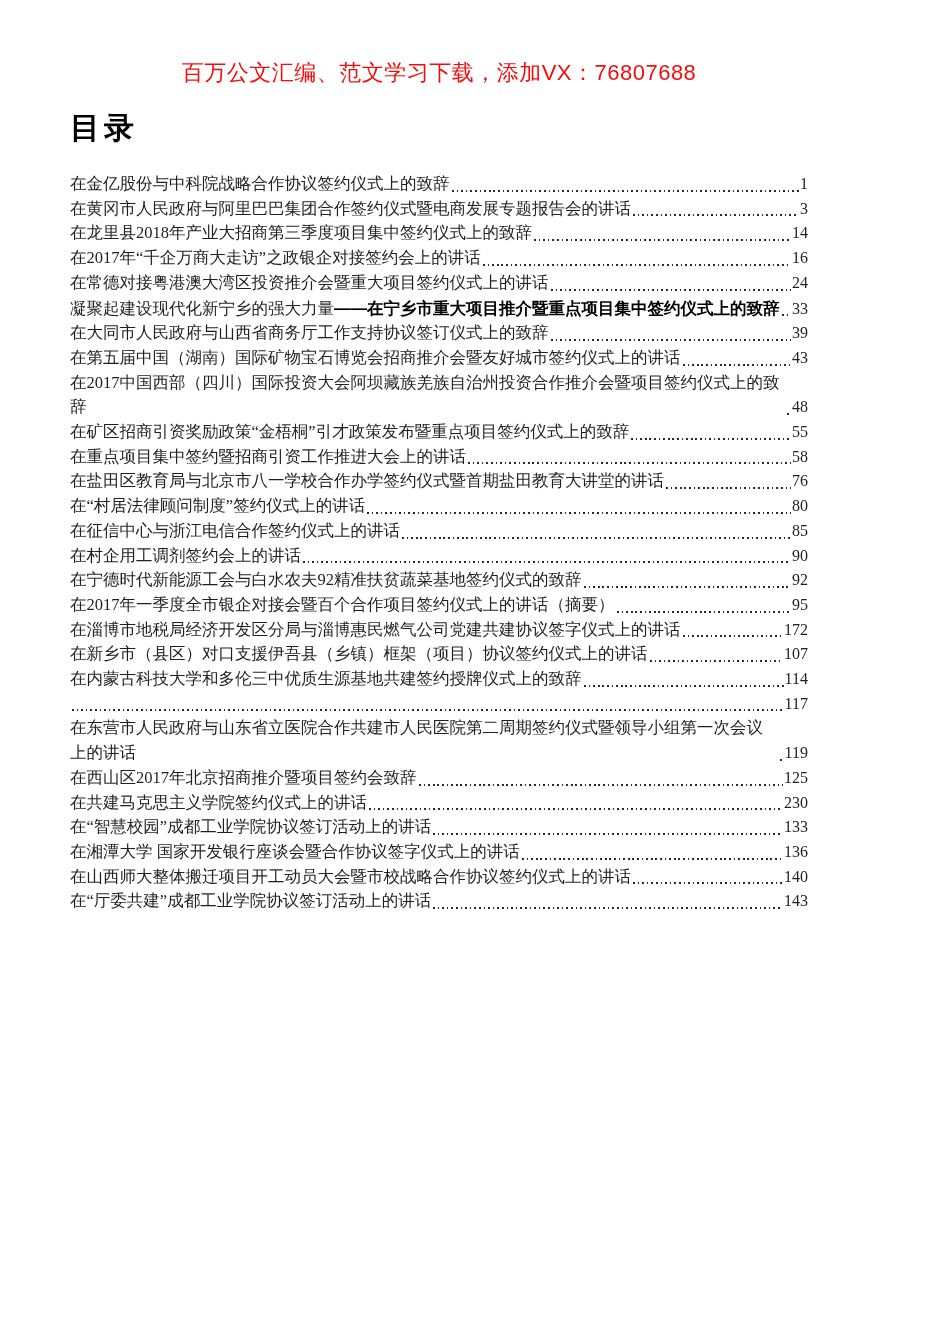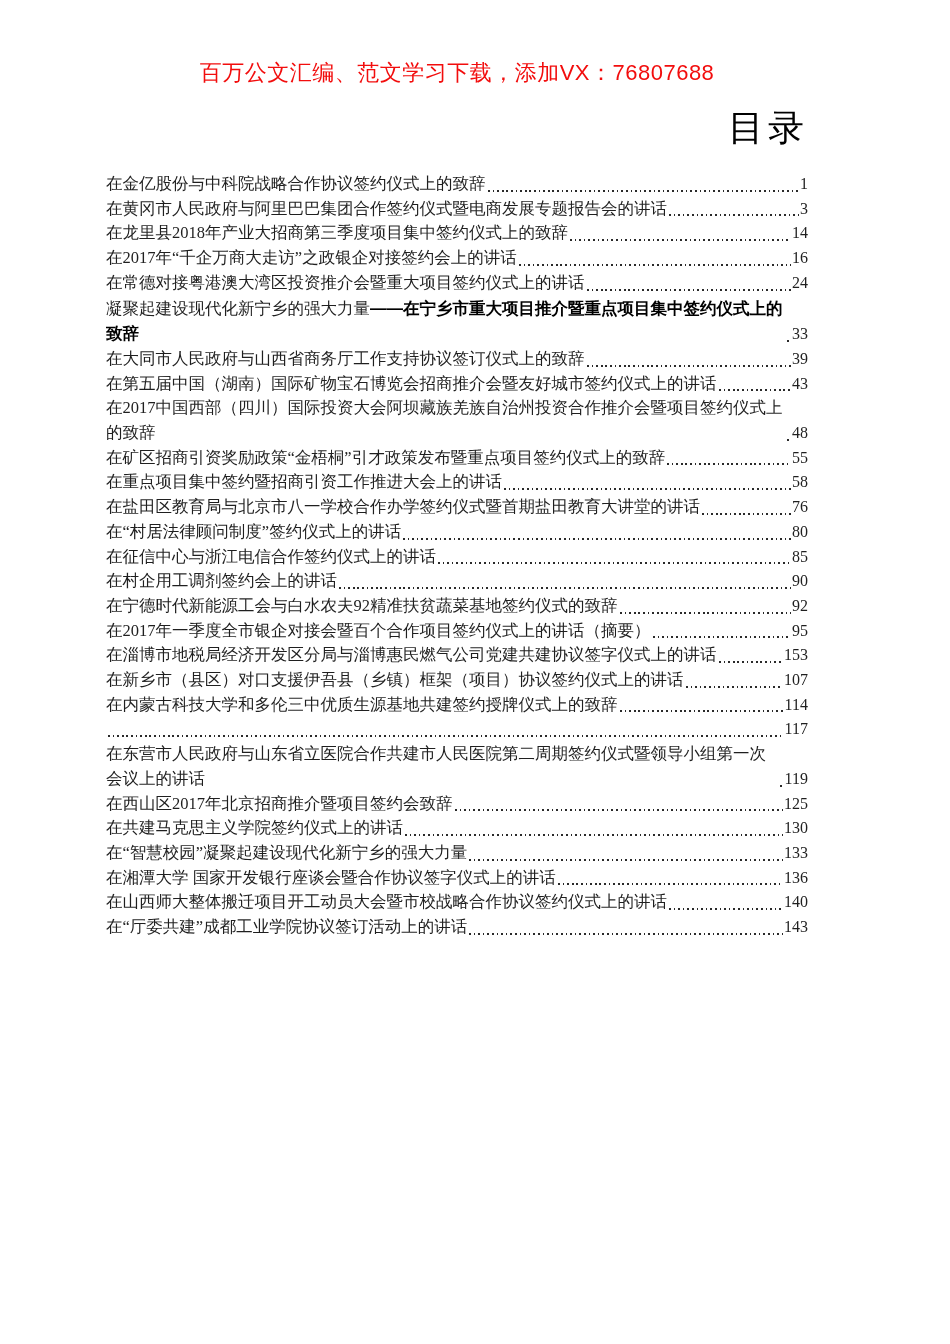--- a/index.html
+++ b/index.html
@@ -11,35 +11,35 @@
     width: 950px;
     height: 1344px;
     overflow: hidden;
     font-family: "Liberation Serif", "DejaVu Serif", serif;
     color: #1c1c1c;
   }
   .page {
     box-sizing: border-box;
     width: 950px;
     height: 1184px;
-    padding: 58px 142px 0 106px;
+    padding: 58px 142px 0 70px;
     border-radius: 32px;
   }
   .promo {
     text-align: center;
     font-family: "Liberation Sans", "DejaVu Sans", sans-serif;
     font-size: 22px;
     line-height: 30px;
     letter-spacing: 0.5px;
     white-space: nowrap;
   }
   .doc-title {
-    text-align: right;
-    font-size: 36px;
-    font-weight: 400;
+    text-align: left;
+    font-size: 30px;
+    font-weight: 700;
     color: #000000;
     letter-spacing: 4px;
     line-height: 48px;
     margin: 16px 0 20px 0;
   }
   .toc {
     font-size: 16.5px;
     line-height: 24.7px;
     color: #1f1f1f;
   }
@@ -182,21 +182,21 @@
 
   <div class="entry">
     <span class="t"><span class="pre">在2017年一季度全市银企对接会暨百个合作项目签约仪式上的讲话（摘要）</span></span>
     <span class="leader"></span>
     <span class="pg">95</span>
   </div>
 
   <div class="entry">
     <span class="t"><span class="pre">在淄博市地税局经济开发区分局与淄博惠民燃气公司党建共建协议签字仪式上的讲话</span></span>
     <span class="leader"></span>
-    <span class="pg">153</span>
+    <span class="pg">172</span>
   </div>
 
   <div class="entry">
     <span class="t"><span class="pre">在新乡市（县区）对口支援伊吾县（乡镇）框架（项目）协议签约仪式上的讲话</span></span>
     <span class="leader"></span>
     <span class="pg">107</span>
   </div>
 
   <div class="entry">
     <span class="t"><span class="pre">在内蒙古科技大学和多伦三中优质生源基地共建签约授牌仪式上的致辞</span></span>
@@ -217,25 +217,25 @@
 
   <div class="entry">
     <span class="t"><span class="pre">在西山区2017年北京招商推介暨项目签约会致辞</span></span>
     <span class="leader"></span>
     <span class="pg">125</span>
   </div>
 
   <div class="entry">
     <span class="t"><span class="pre">在共建马克思主义学院签约仪式上的讲话</span></span>
     <span class="leader"></span>
-    <span class="pg">130</span>
-  </div>
-
-  <div class="entry">
-    <span class="t"><span class="pre">在“智慧校园”凝聚起建设现代化新宁乡的强大力量</span></span>
+    <span class="pg">230</span>
+  </div>
+
+  <div class="entry">
+    <span class="t"><span class="pre">在“智慧校园”成都工业学院协议签订活动上的讲话</span></span>
     <span class="leader"></span>
     <span class="pg">133</span>
   </div>
 
   <div class="entry">
     <span class="t"><span class="pre">在湘潭大学 国家开发银行座谈会暨合作协议签字仪式上的讲话</span></span>
     <span class="leader"></span>
     <span class="pg">136</span>
   </div>
 

